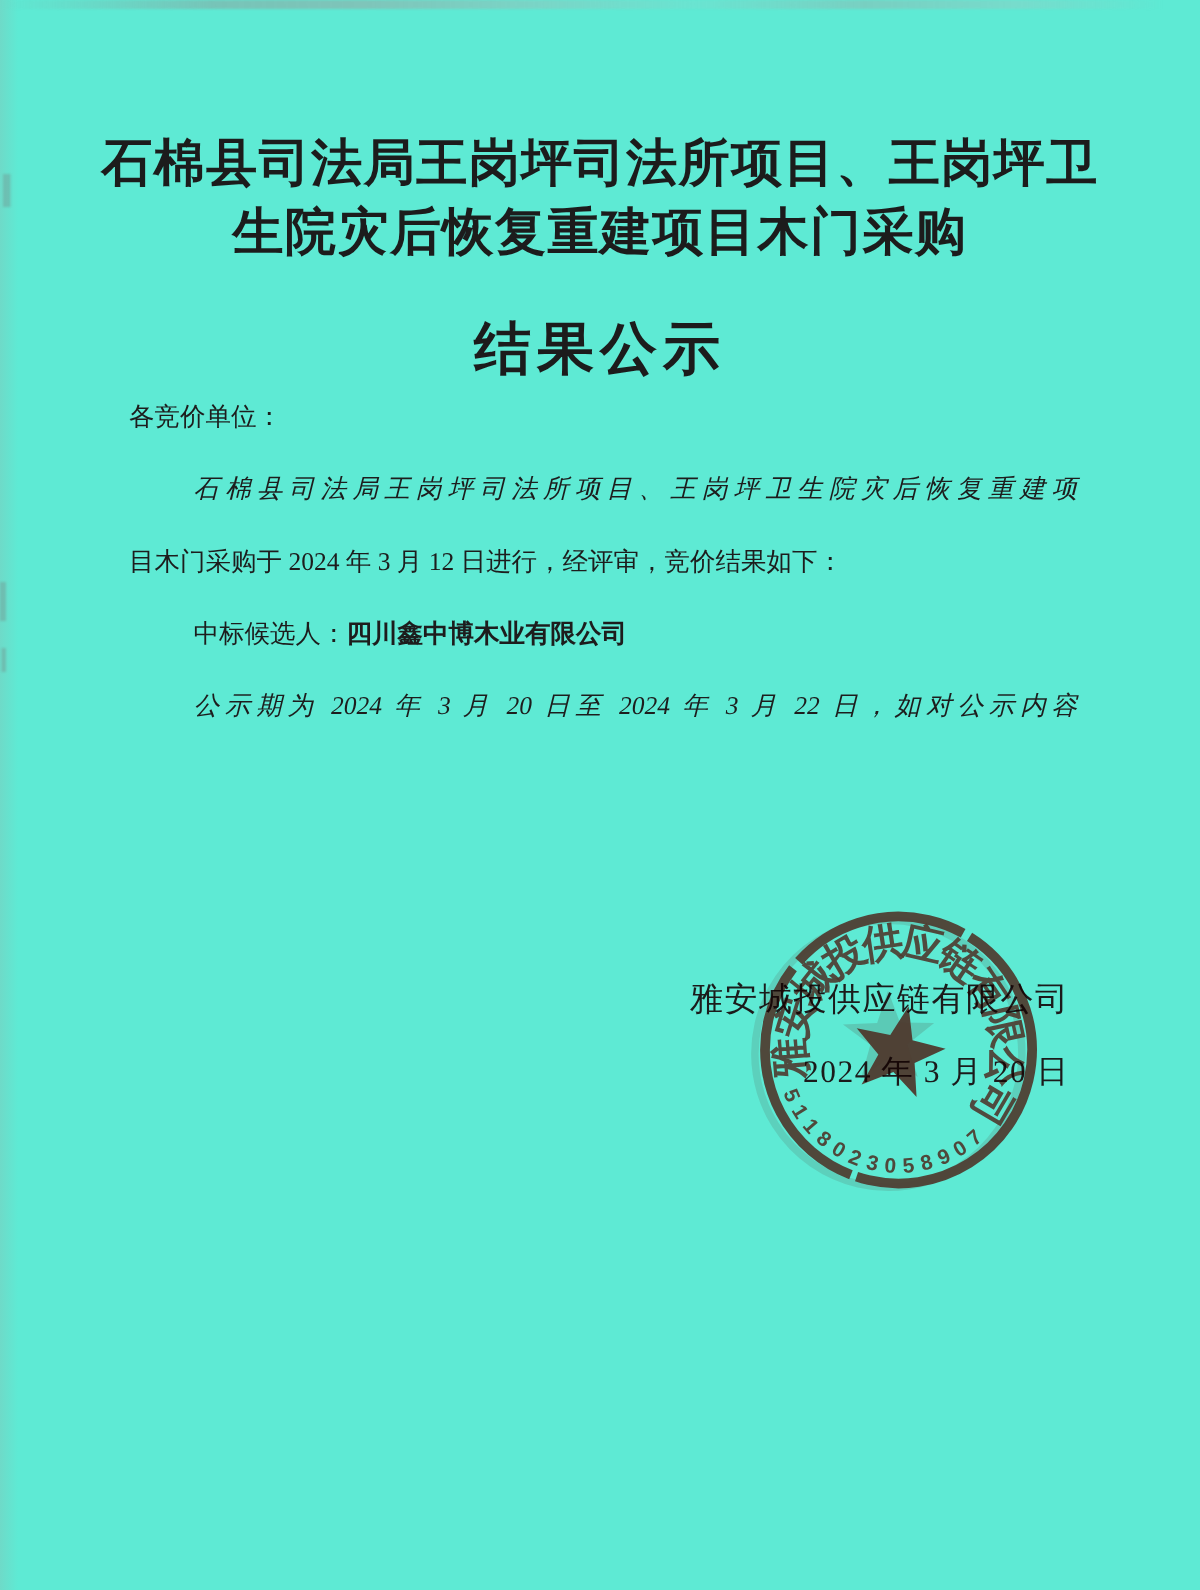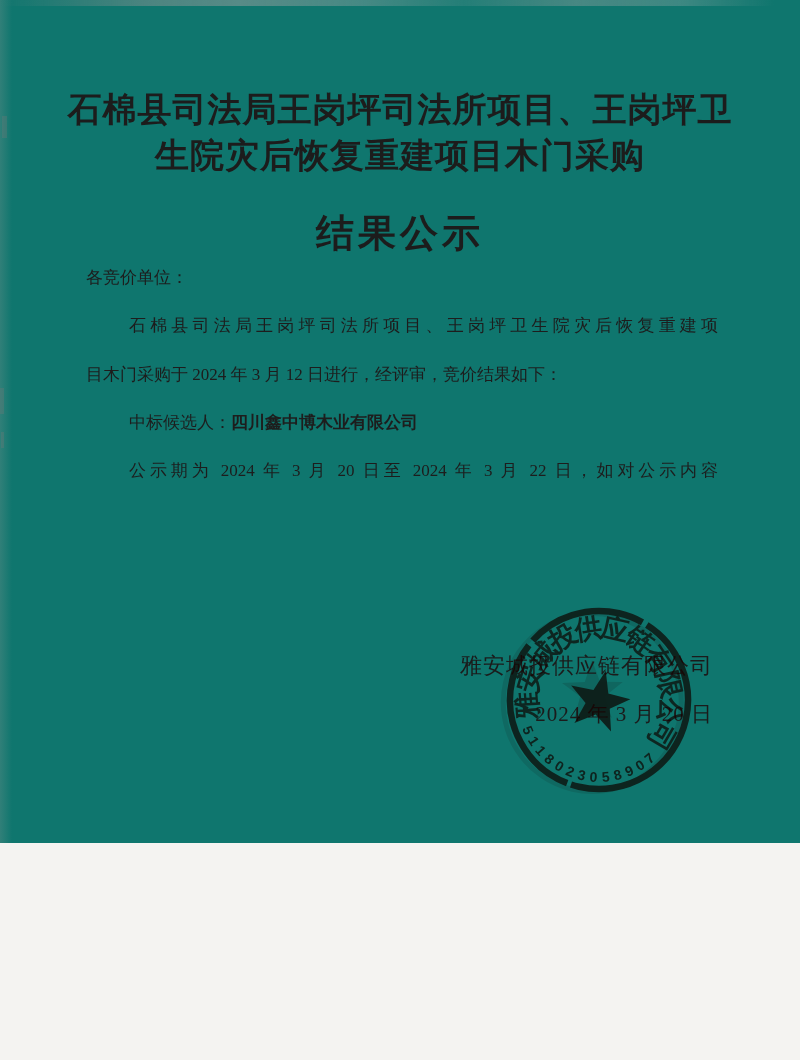--- a/index.html
+++ b/index.html
@@ -4,22 +4,22 @@
 <style>
   html,body{margin:0;padding:0;}
   body{
     width:800px;height:1060px;
     background:#f4f3f1;
     font-family:"Liberation Serif","DejaVu Serif",serif;
     overflow:hidden;
   }
   .paper{
     position:relative;
-    width:800px;height:843px;
-    background:#0f766e;
+    width:800px;height:1060px;
+    background:#5eead4;
     color:#1c1c1c;
   }
   
   .scan-top{
     position:absolute;top:0;left:0;right:0;height:6px;
     background:linear-gradient(90deg,
       rgba(180,180,180,0) 0%,
       rgba(150,150,150,.45) 18%,
       rgba(160,160,160,.5) 30%,
       rgba(175,175,175,.35) 45%,
@@ -58,20 +58,21 @@
     font-size:17px;line-height:48.3px;
     color:#1d1d1d;
   }
   .line{white-space:nowrap;}
   .indent{padding-left:43px;}
   .stretch{
     white-space:normal;
     text-align:justify;
     text-align-last:justify;
     text-justify:inter-character;
+    font-style:italic;
   }
   .bold{font-weight:bold;margin-top:24px;}
 
   
   .signature{
     position:absolute;top:642px;right:87px;
     text-align:right;line-height:48.3px;color:#1b1b1b;margin-left:20px;
   }
   .sig-company{font-size:22px;letter-spacing:1px;}
   .sig-date{font-size:21px;letter-spacing:1px;}

